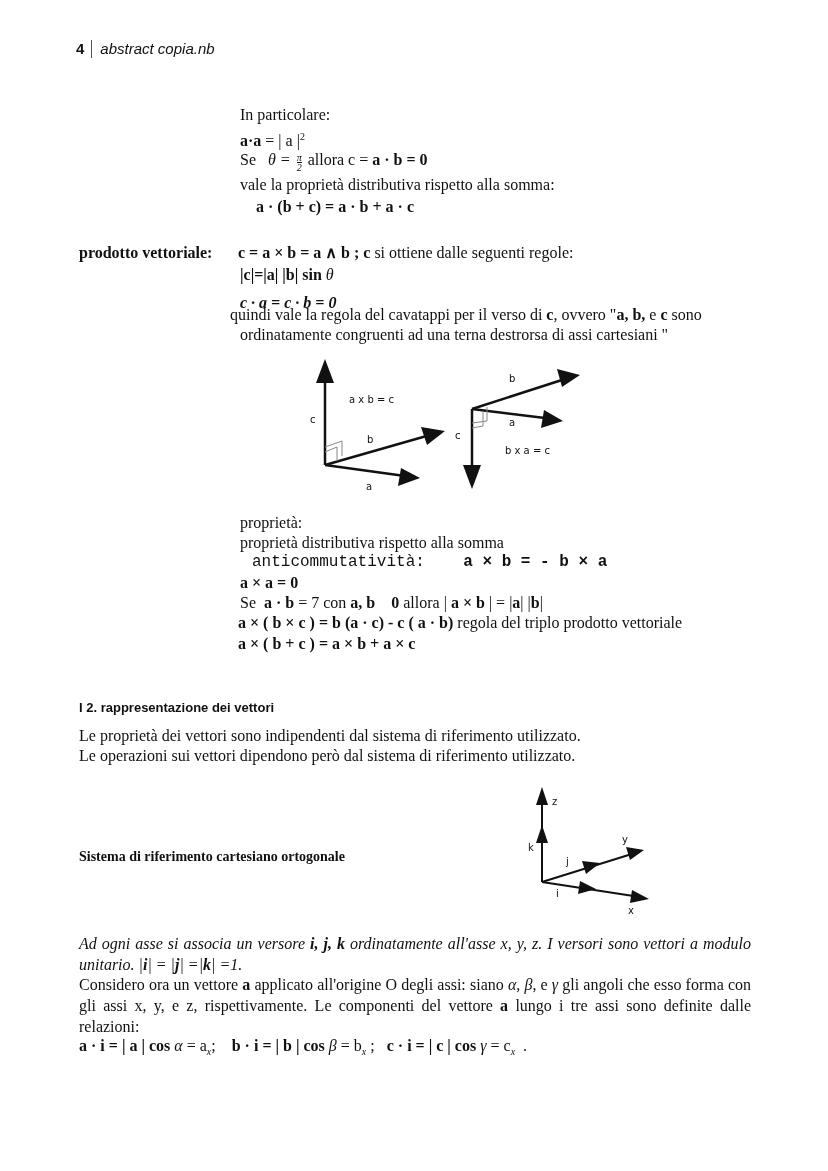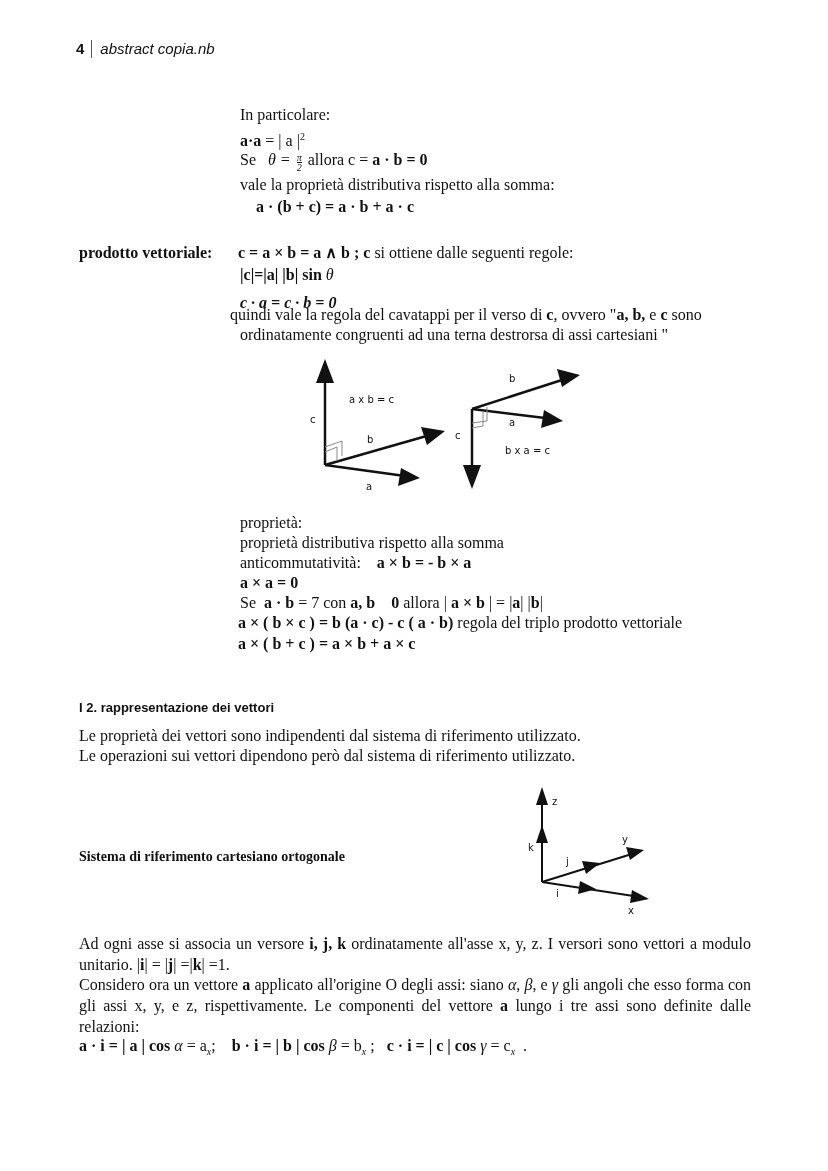--- a/index.html
+++ b/index.html
@@ -86,21 +86,21 @@
     <path d="M182,73 L193,71 L193,56" fill="none" stroke="#888" stroke-width="1"></path>
     <text x="165" y="84">c</text>
     <text x="219" y="27">b</text>
     <text x="219" y="71">a</text>
     <text x="215" y="99">b x a = c</text>
   </g>
 </svg>
 
 <div class="abs t" style="left:240px; top:512px;text-align:center;">proprietà:</div>
 <div class="abs t" style="left:240px; top:532px;">proprietà distributiva rispetto alla somma</div>
-<div class="abs t" style="left:240px; top:552px;">
+<div class="abs t" style="left:252px; top:552px;font-family:Liberation Mono, monospace;">
   <span>anticommutatività:</span>&nbsp;&nbsp;&nbsp;&nbsp;<b>a ×  b  = - b ×  a</b>
 </div>
 <div class="abs t b" style="left:240px; top:572px;">a × a = 0</div>
 <div class="abs t" style="left:240px; top:592px;">
   <span>Se </span>&nbsp;<b>a · b</b><span> = 7 con </span><b>a, b</b><span style="white-space:pre">    </span><b>0</b><span> allora | </span><b>a × b</b><span> | = |</span><b>a</b><span>| |</span><b>b</b><span>|</span>
 </div>
 <div class="abs t" style="left:238px; top:612px;">
   <b>a × ( b × c ) =  b (a · c) - c ( a · b)</b><span>  regola del triplo prodotto vettoriale</span>
 </div>
 <div class="abs t b" style="left:238px; top:633px;">a × ( b + c ) = a × b + a × c</div>
@@ -121,21 +121,21 @@
   <path d="M139,114 L122,105 L120,118 Z" fill="#111"></path>
   <path d="M86,104 L70,96 L68,109 Z" fill="#111"></path>
   <text x="42" y="20">z</text>
   <text x="18" y="66">k</text>
   <text x="112" y="58">y</text>
   <text x="56" y="80">j</text>
   <text x="46" y="112">i</text>
   <text x="118" y="129">x</text>
 </svg>
 
-<div class="abs t just" style="left:79px; top:933px;">
+<div class="abs t just" style="left:79px; top:933px;font-style:italic;">
   <span>Ad ogni asse si associa un versore </span><b>i, j, k</b><span> ordinatamente all'asse  x, y, z. I versori sono vettori a modulo unitario. |</span><b>i</b><span>| = |</span><b>j</b><span>| =|</span><b>k</b><span>| =1.</span>
 </div>
 <div class="abs t just" style="left:79px; top:974px;">
   <span>Considero ora un vettore </span><b>a</b><span> applicato all'origine  O degli assi: siano </span><i>α</i>, <i>β</i>, e <i>γ</i><span> gli angoli che esso forma con gli assi x, y, e z, rispettivamente. Le componenti del vettore </span><b>a</b><span> lungo i tre assi sono definite dalle relazioni:</span>
 </div>
 <div class="abs t" style="left:79px; top:1035px;">
   <b>a · i = | a | cos </b><i>α</i><span> = a</span><sub>x</sub>;&nbsp;&nbsp;&nbsp;
   <b>b · i = | b | cos </b><i>β</i><span> = b</span><sub>x</sub> ;&nbsp;&nbsp;
   <b>c · i = | c | cos </b><i>γ</i><span> = c</span><sub>x</sub>&nbsp; .
 </div>

